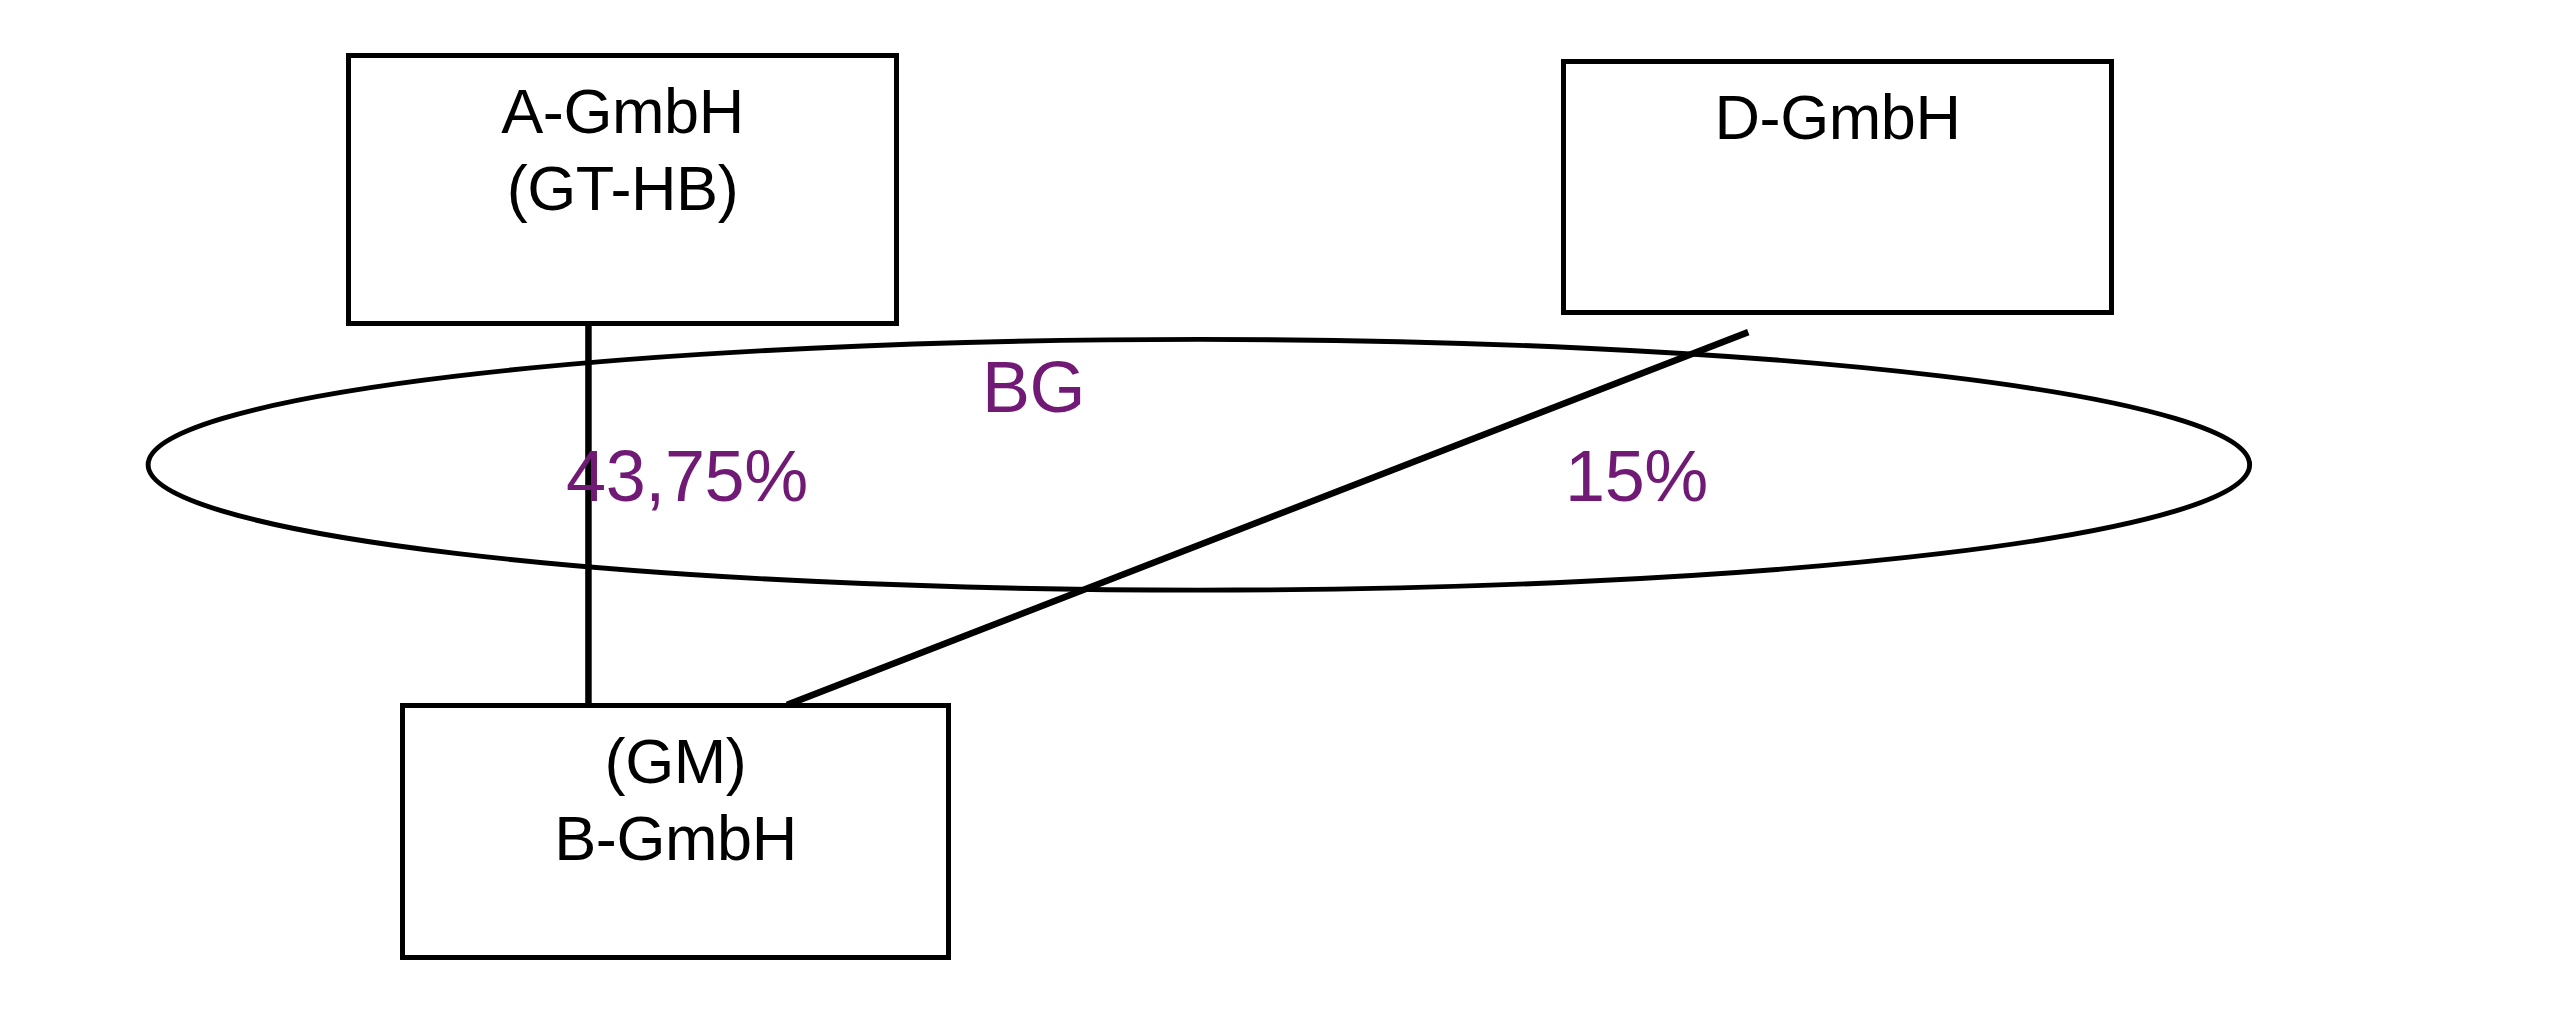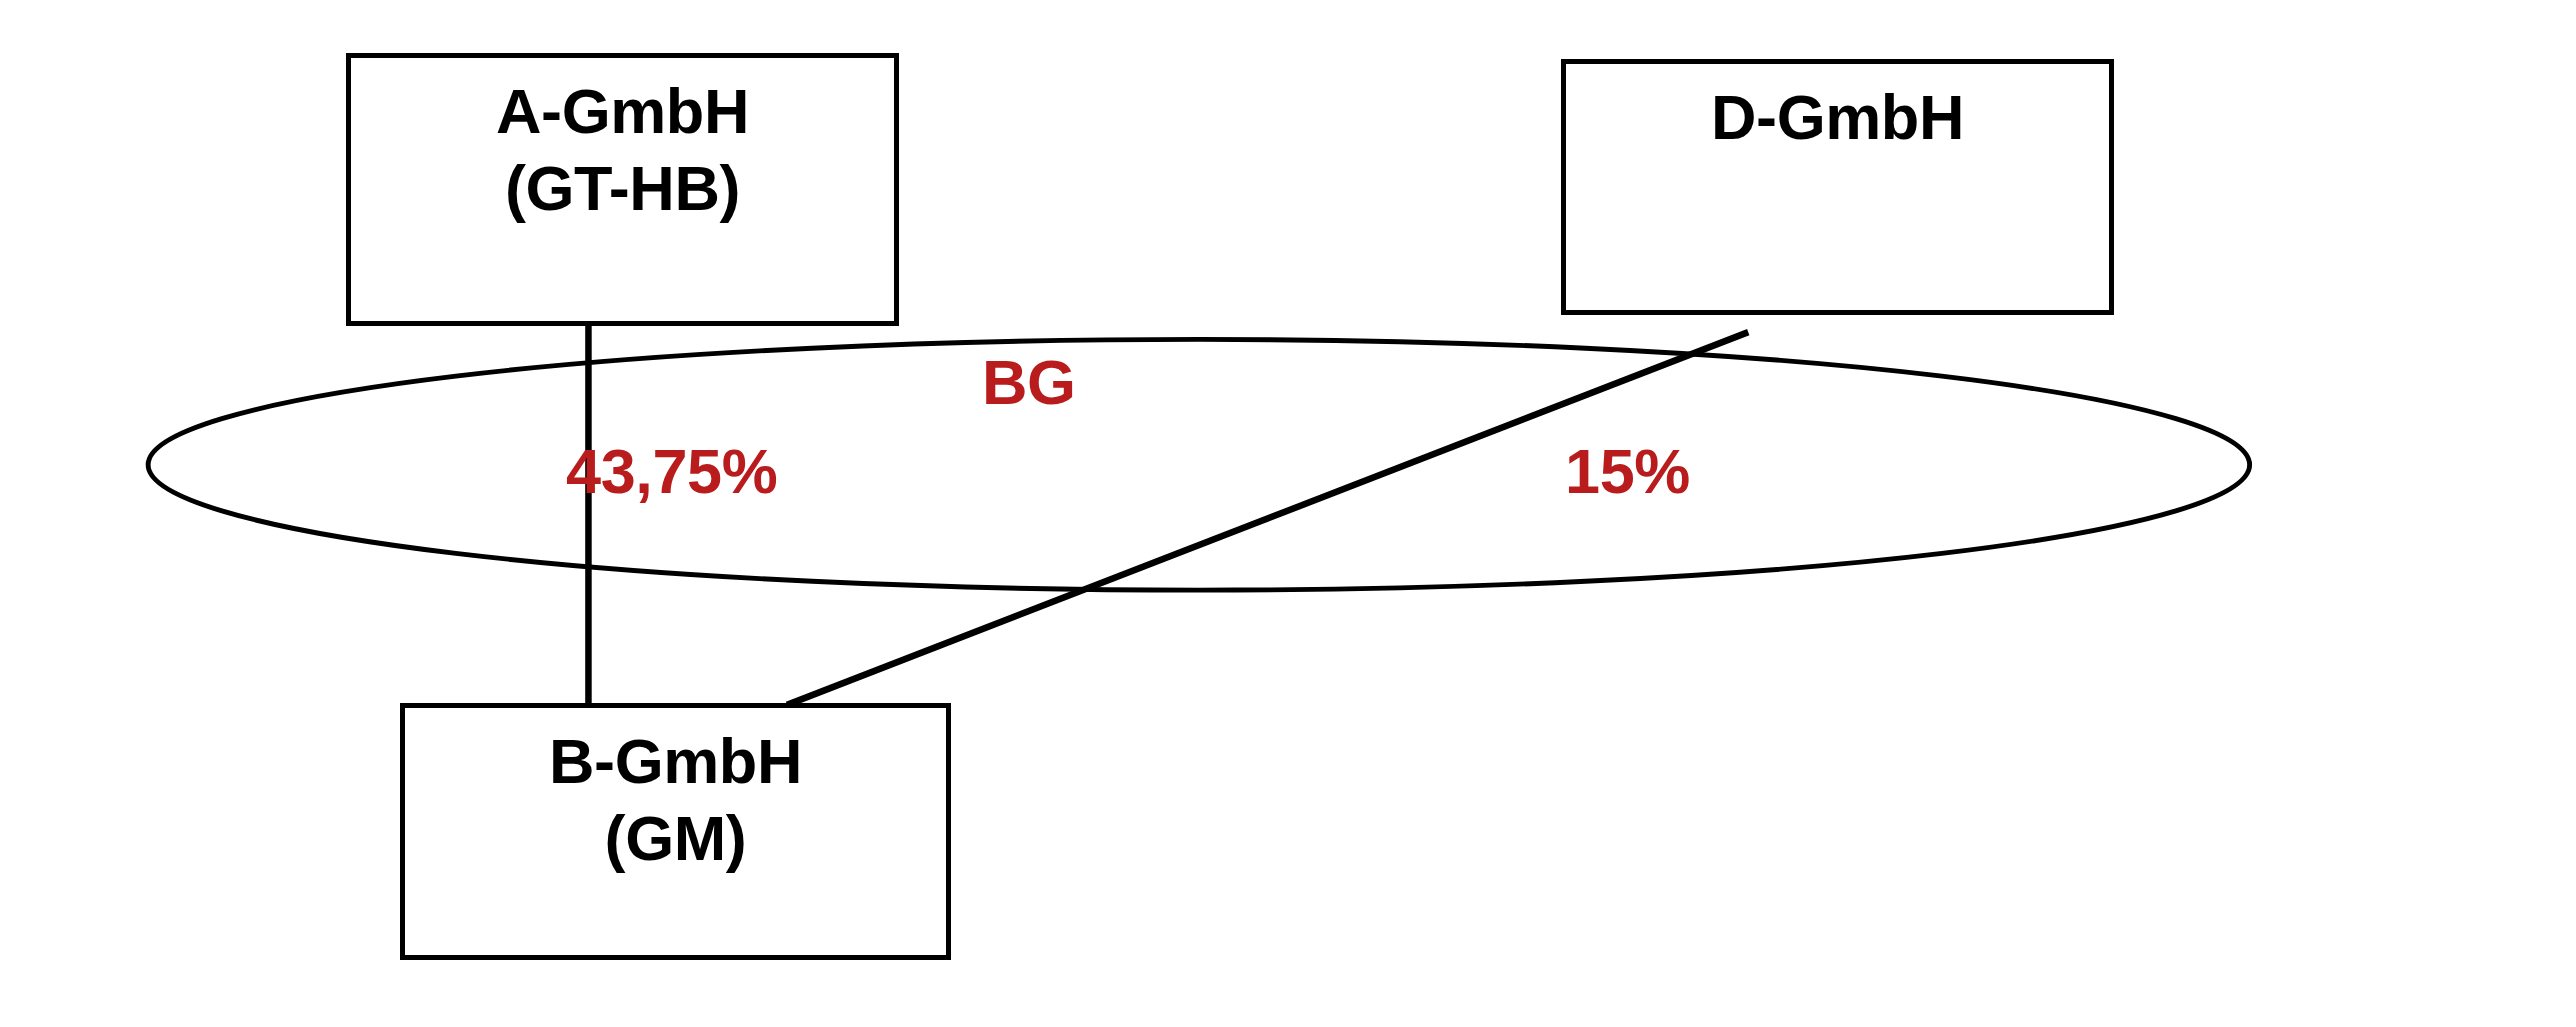--- a/index.html
+++ b/index.html
@@ -7,21 +7,20 @@
     padding: 0;
     background: #ffffff;
   }
   #canvas {
     position: relative;
     width: 2576px;
     height: 1028px;
     background: #ffffff;
     overflow: hidden;
     font-family: "Liberation Sans", sans-serif;
-    font-weight: bold;
   }
   #diagram-svg {
     position: absolute;
     top: 0;
     left: 0;
     width: 2576px;
     height: 1028px;
   }
   .node-box {
     position: absolute;
@@ -36,23 +35,23 @@
   }
   .node-line {
     font-size: 63px;
     line-height: 1.22;
     color: #000000;
     white-space: nowrap;
     letter-spacing: -0.4px;
   }
   .edge-label {
     position: absolute;
-    font-size: 63px;
+    font-size: 72px;
     line-height: 1;
-    color: #b91c1c;
+    color: #701a75;
     white-space: nowrap;
     letter-spacing: -0.4px;
   }
   #box-a { left: 346px; top: 53px; width: 553px; height: 273px; }
   #box-d { left: 1561px; top: 59px; width: 553px; height: 256px; text-align: center; }
   #box-b { left: 400px; top: 703px; width: 551px; height: 257px; }
   #label-a-pct { left: 566px; top: 440px; }
   #label-bg     { left: 982px; top: 351px; }
   #label-d-pct  { left: 1545px; top: 440px; margin-left: 20px; }
 </style>
@@ -73,22 +72,22 @@
   <div class="node-box" id="box-a">
     <span class="node-line">A-GmbH</span>
     <span class="node-line">(GT-HB)</span>
   </div>
 
   <div class="node-box" id="box-d">
     <span class="node-line">D-GmbH</span>
   </div>
 
   <div class="node-box" id="box-b">
+    <span class="node-line">(GM)</span>
     <span class="node-line">B-GmbH</span>
-    <span class="node-line">(GM)</span>
   </div>
 
   <span class="edge-label" id="label-a-pct">43,75%</span>
 
   <span class="edge-label" id="label-bg">BG</span>
 
   <span class="edge-label" id="label-d-pct">15%</span>
 
 </div>
 

